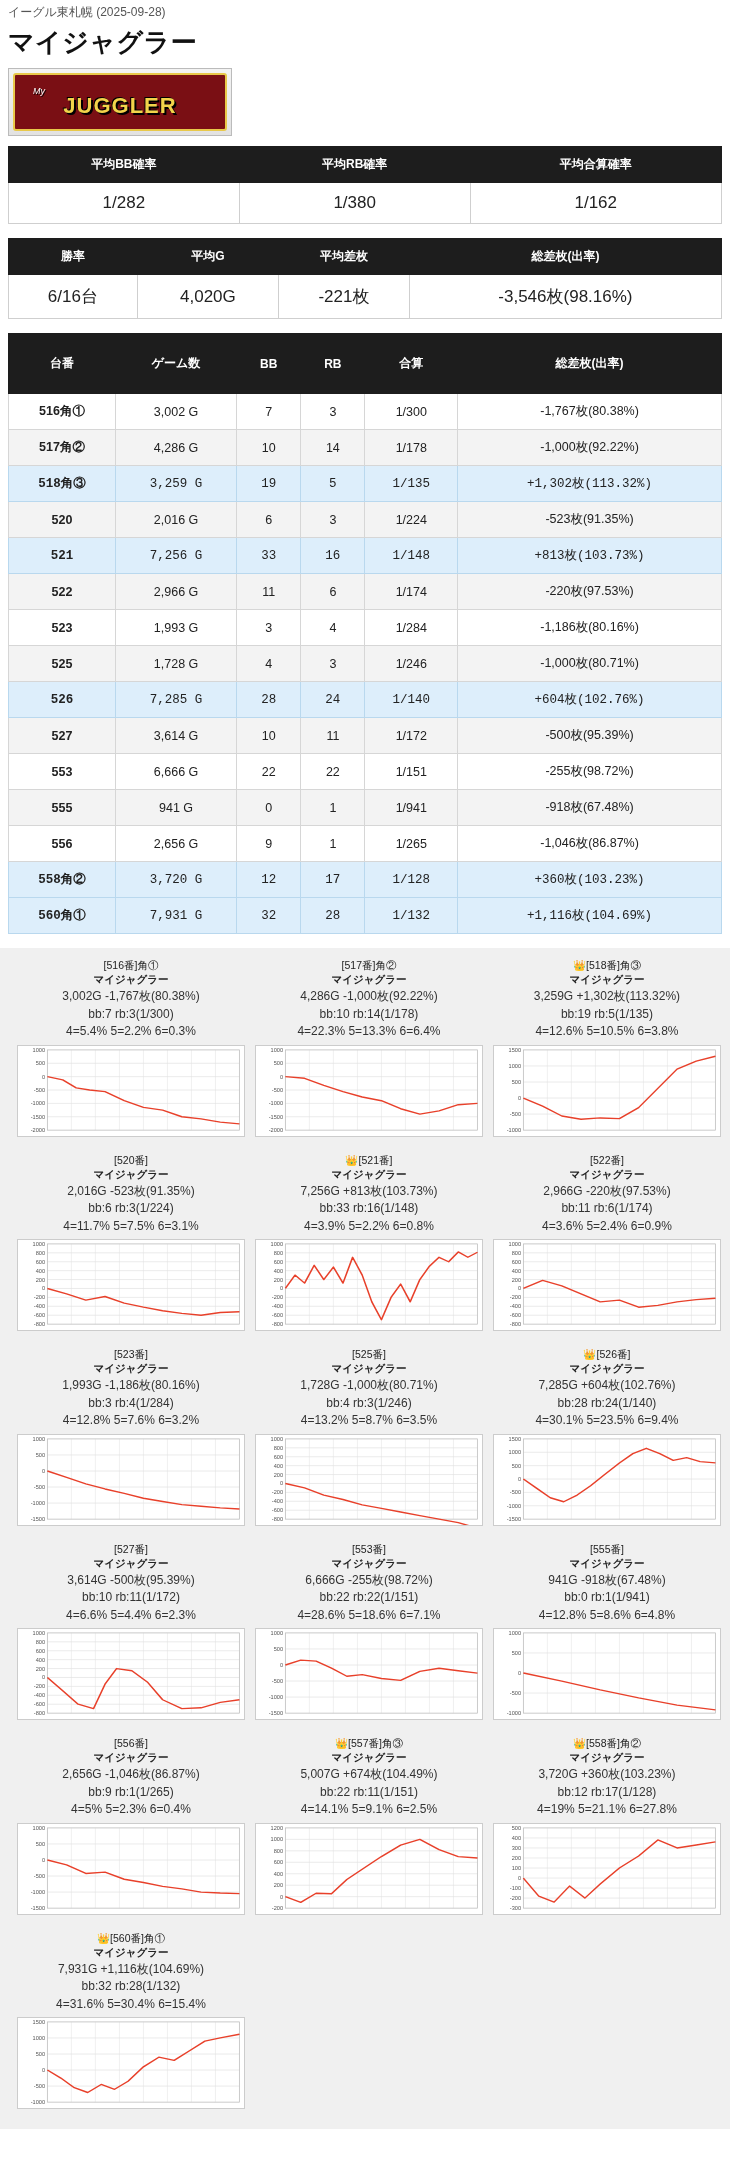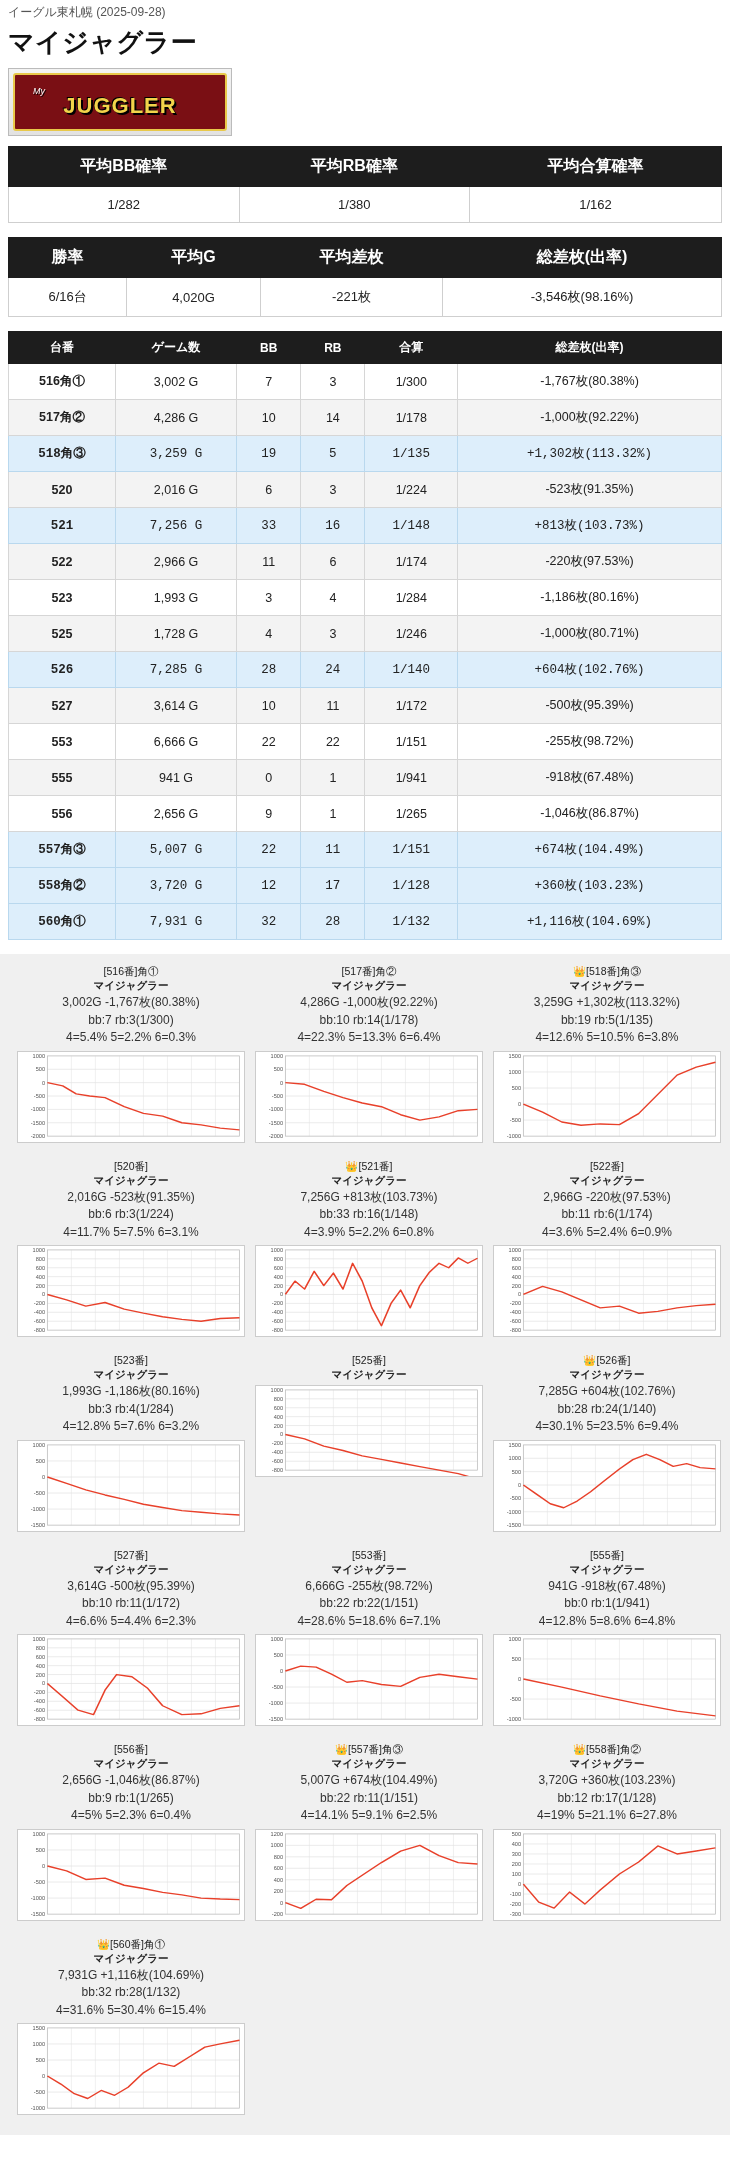--- a/index.html
+++ b/index.html
@@ -63,42 +63,42 @@
   }
 
   table { border-collapse: collapse; width: 100%; }
 
   .tbl-wrap { padding: 0 8px; }
 
   .summary-table { margin-bottom: 14px; }
   .summary-table th {
     background: #1d1d1d;
     color: #fff;
-    font-size: 16px;
+    font-size: 12px;
     font-weight: bold;
     padding: 9px 4px;
     border: 1px solid #1d1d1d;
     text-align: center;
     margin-top: 32px;
   }
   .summary-table td {
     background: #fff;
-    font-size: 13px;
+    font-size: 17px;
     padding: 10px 4px;
     border: 1px solid #cfcfcf;
     text-align: center;
   }
 
   .detail-table { margin-bottom: 14px; }
   .detail-table th {
     background: #1d1d1d;
     color: #fff;
     font-size: 12px;
     font-weight: bold;
-    padding: 7px 4px;
+    padding: 21px 4px;
     border: 1px solid #1d1d1d;
     text-align: center;
   }
   .detail-table td {
     font-size: 12.5px;
     padding: 9px 6px;
     border: 1px solid #d6d6d6;
     text-align: center;
     background: #fff;
   }
@@ -307,28 +307,20 @@
           </tr>
           <tr class="">
             <td class="left">556</td>
             <td>2,656 G</td>
             <td>9</td>
             <td>1</td>
             <td>1/265</td>
             <td class="total">-1,046枚(86.87%)</td>
           </tr>
           <tr class="hl">
-            <td class="left">557角③</td>
-            <td>5,007 G</td>
-            <td>22</td>
-            <td>11</td>
-            <td>1/151</td>
-            <td class="total">+674枚(104.49%)</td>
-          </tr>
-          <tr class="hl">
             <td class="left">558角②</td>
             <td>3,720 G</td>
             <td>12</td>
             <td>17</td>
             <td>1/128</td>
             <td class="total">+360枚(103.23%)</td>
           </tr>
           <tr class="hl">
             <td class="left">560角①</td>
             <td>7,931 G</td>
@@ -610,20 +602,25 @@
             <line x1="153.5" x2="153.5" y1="4" y2="86" stroke="#e2e2e2" stroke-width="0.5"></line>
             <line x1="174.75" x2="174.75" y1="4" y2="86" stroke="#e2e2e2" stroke-width="0.5"></line>
             <line x1="196" x2="196" y1="4" y2="86" stroke="#e2e2e2" stroke-width="0.5"></line>
             <rect x="26" y="4" width="170" height="82" fill="none" stroke="#bbb" stroke-width="0.6"></rect>
             <path d="M26.00 36.80 L43.00 43.36 L60.00 49.92 L77.00 55.17 L94.00 59.76 L111.00 64.68 L128.00 67.96 L145.00 71.24 L162.00 72.88 L179.00 74.52 L196.00 75.70" fill="none" stroke="#e8402a" stroke-width="1.4" stroke-linejoin="round"></path>
           </svg>
         </div>
       </div>
       <div class="card">
         <div class="card-head"><span>[525番]</span><br><span class="mach">マイジャグラー</span></div>
+        <div class="card-sub">
+          <div>1,728G -1,000枚(80.71%)</div>
+          <div>bb:4 rb:3(1/246)</div>
+          <div>4=13.2% 5=8.7% 6=3.5%</div>
+        </div>
         <div class="chart-box">
           <svg viewBox="0 0 200 92" preserveAspectRatio="none">
             <line x1="26" x2="196" y1="4" y2="4" stroke="#d8d8d8" stroke-width="0.5"></line>
             <text x="24" y="6" text-anchor="end" class="axis-label">1000</text>
             <line x1="26" x2="196" y1="13.11111111111111" y2="13.11111111111111" stroke="#d8d8d8" stroke-width="0.5"></line>
             <text x="24" y="15.11111111111111" text-anchor="end" class="axis-label">800</text>
             <line x1="26" x2="196" y1="22.22222222222222" y2="22.22222222222222" stroke="#d8d8d8" stroke-width="0.5"></line>
             <text x="24" y="24.22222222222222" text-anchor="end" class="axis-label">600</text>
             <line x1="26" x2="196" y1="31.333333333333332" y2="31.333333333333332" stroke="#d8d8d8" stroke-width="0.5"></line>
             <text x="24" y="33.33333333333333" text-anchor="end" class="axis-label">400</text>

